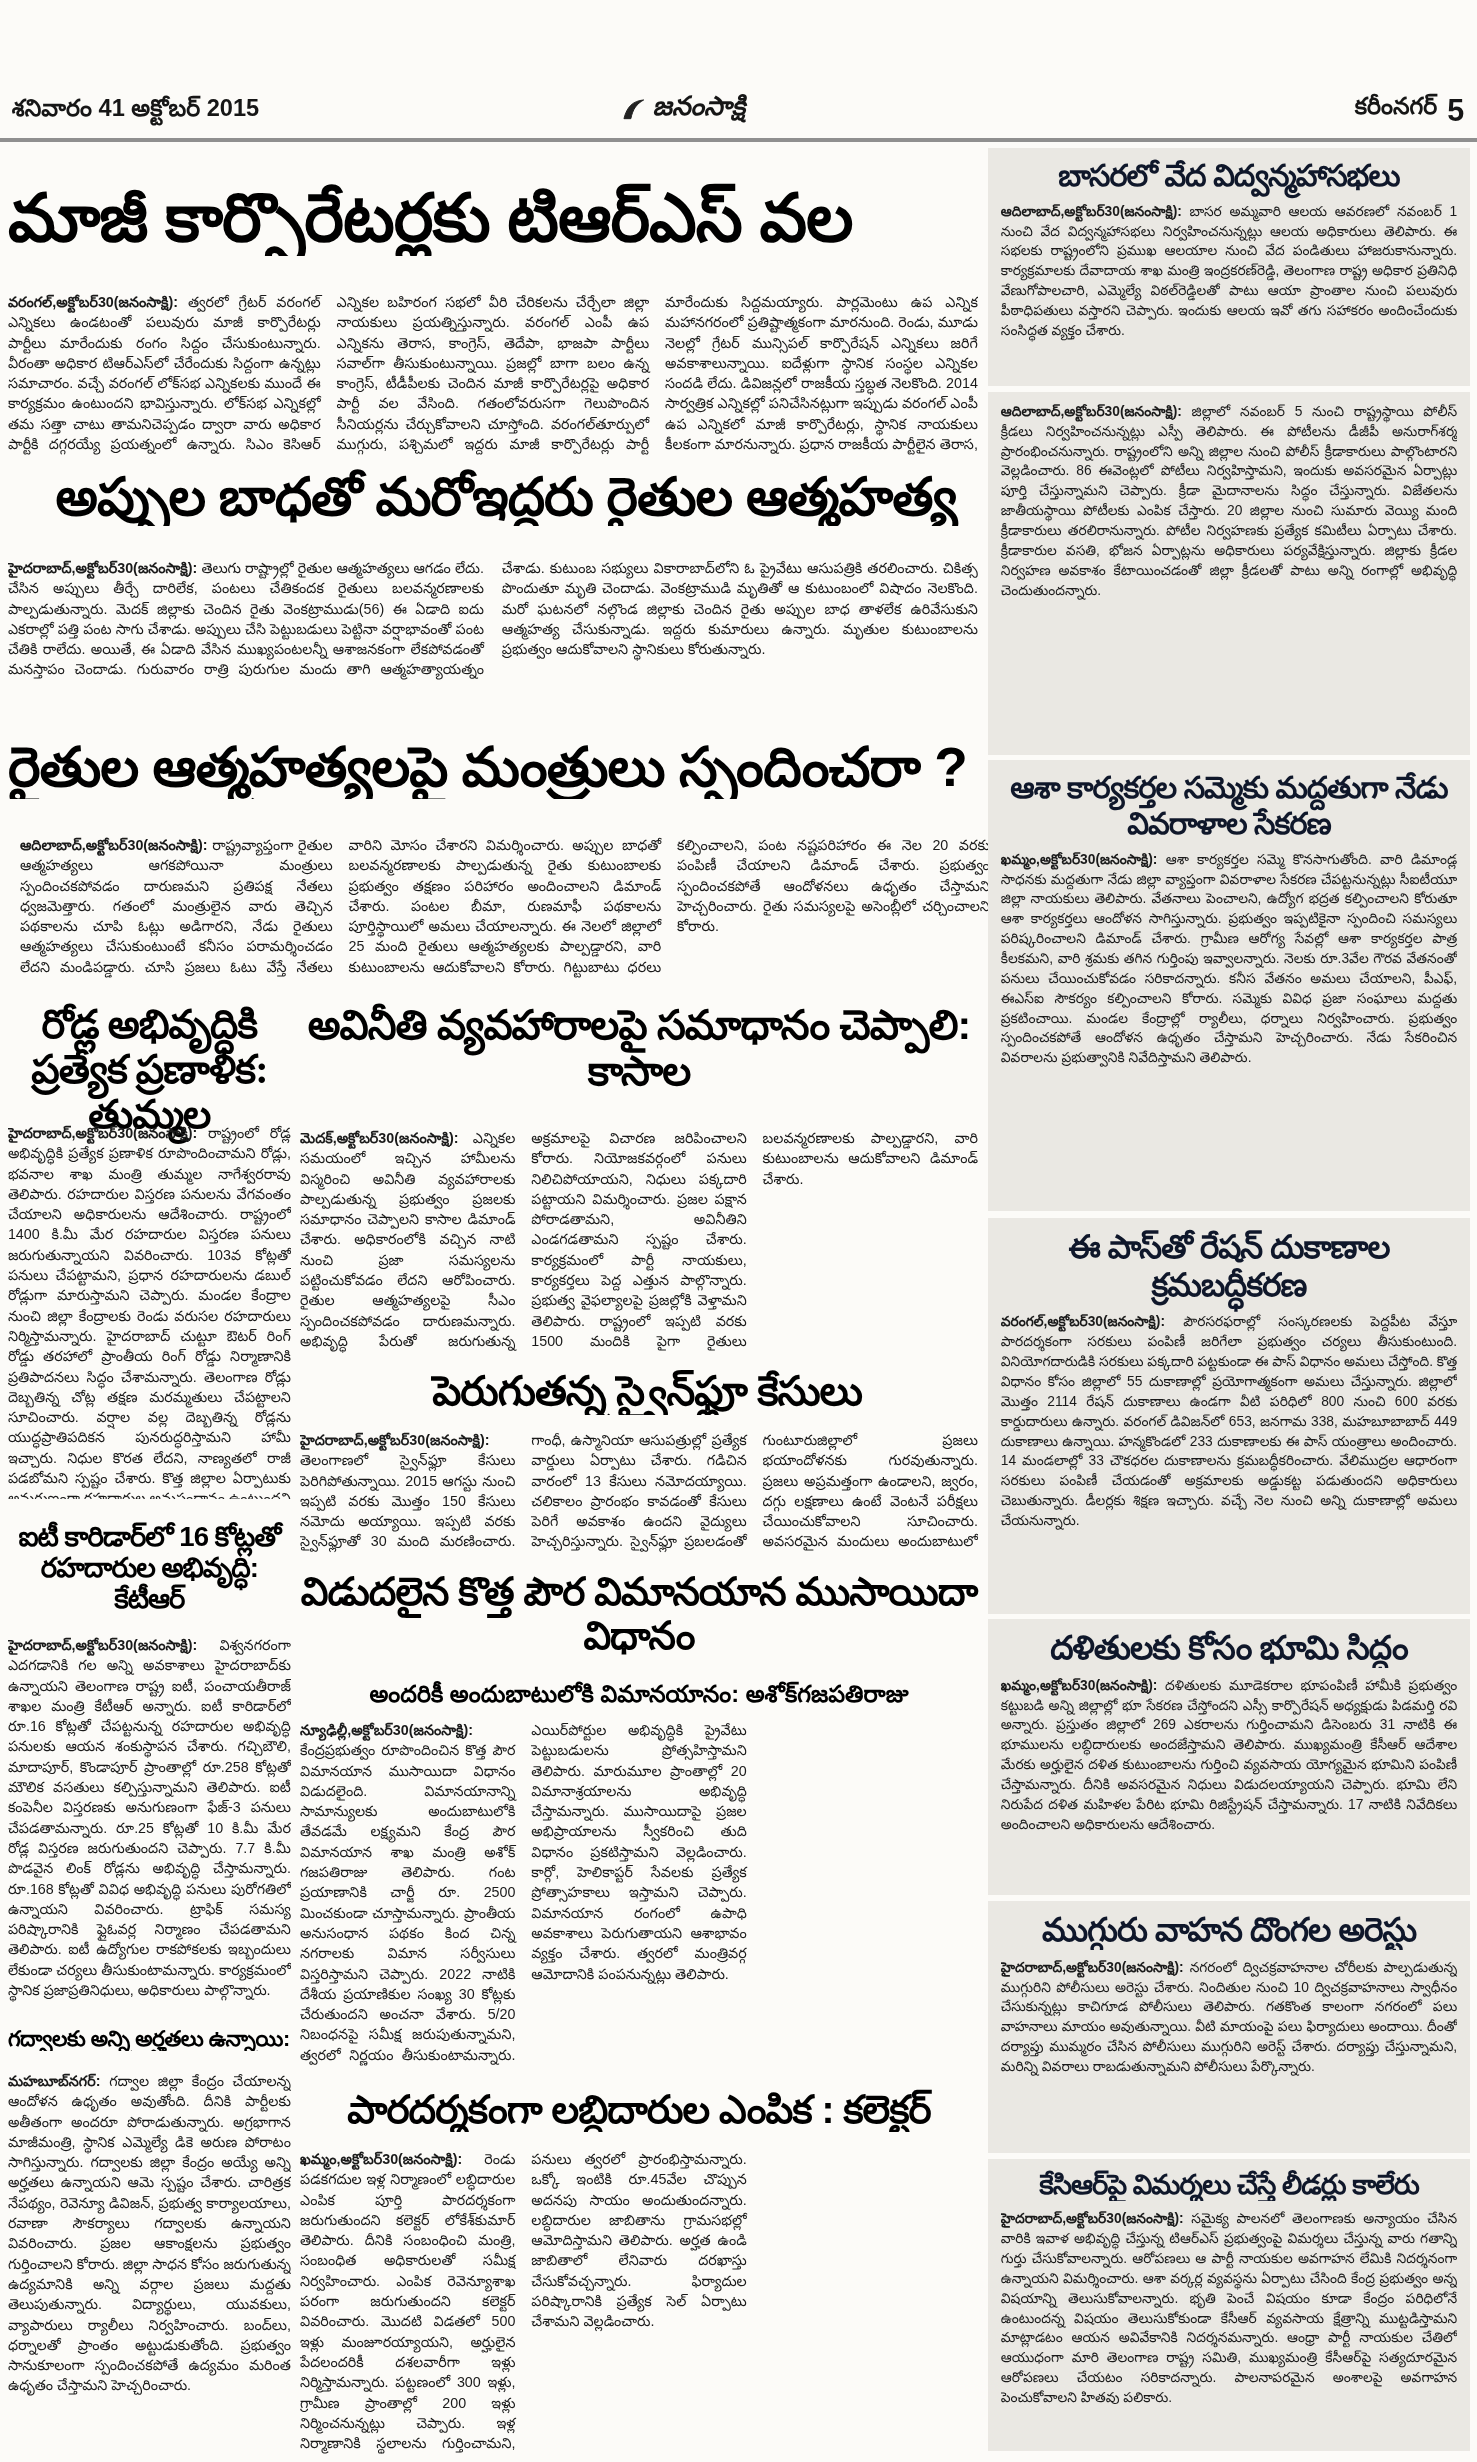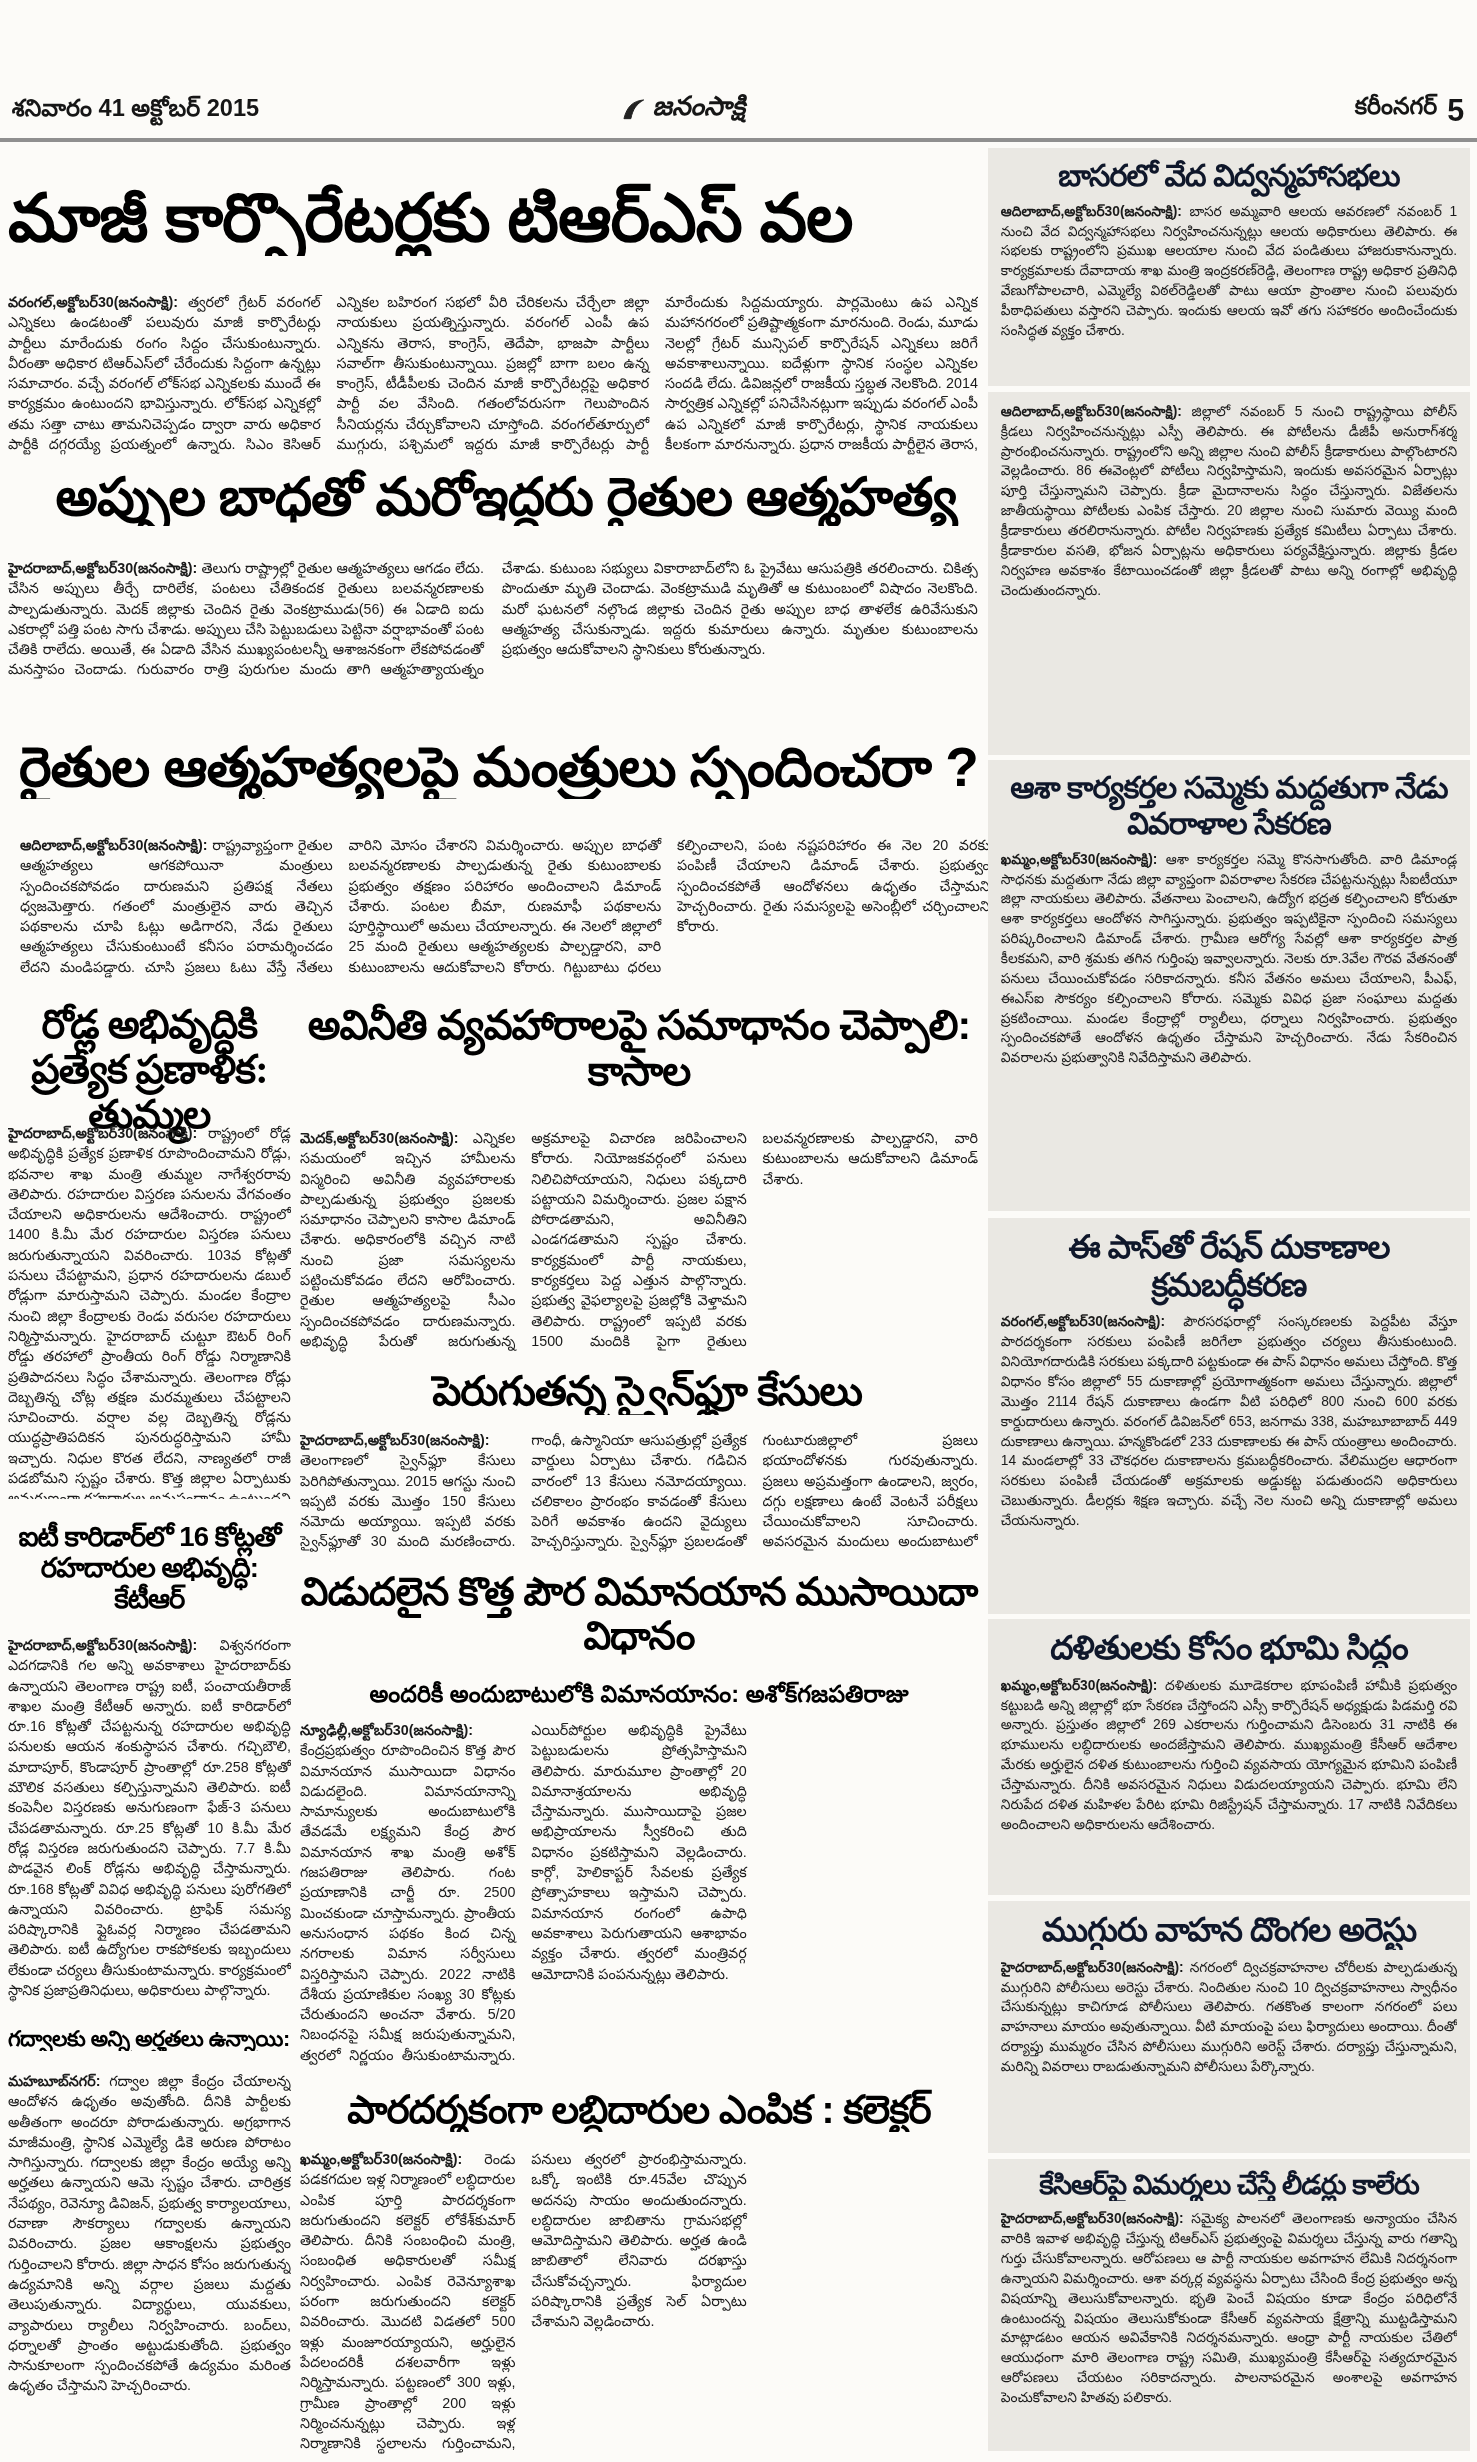--- a/index.html
+++ b/index.html
@@ -62,21 +62,21 @@
     <span class="dl">వరంగల్,అక్టోబర్30(జనంసాక్షి):</span>
     <span>త్వరలో గ్రేటర్ వరంగల్ ఎన్నికలు ఉండటంతో పలువురు మాజీ కార్పొరేటర్లు పార్టీలు మారేందుకు రంగం సిద్దం చేసుకుంటున్నారు. వీరంతా అధికార టిఆర్ఎస్‌లో చేరేందుకు సిద్దంగా ఉన్నట్లు సమాచారం. వచ్చే వరంగల్ లోక్‌సభ ఎన్నికలకు ముందే ఈ కార్యక్రమం ఉంటుందని భావిస్తున్నారు. లోక్‌సభ ఎన్నికల్లో తమ సత్తా చాటు తామనిచెప్పడం ద్వారా వారు అధికార పార్టీకి దగ్గరయ్యే ప్రయత్నంలో ఉన్నారు. సిఎం కెసిఆర్ ఎన్నికల బహిరంగ సభలో వీరి చేరికలను చేర్చేలా జిల్లా నాయకులు ప్రయత్నిస్తున్నారు. వరంగల్ ఎంపీ ఉప ఎన్నికను తెరాస, కాంగ్రెస్, తెదేపా, భాజపా పార్టీలు సవాల్‌గా తీసుకుంటున్నాయి. ప్రజల్లో బాగా బలం ఉన్న కాంగ్రెస్, టీడీపీలకు చెందిన మాజీ కార్పొరేటర్లపై అధికార పార్టీ వల వేసింది. గతంలోవరుసగా గెలుపొందిన సీనియర్లను చేర్చుకోవాలని చూస్తోంది. వరంగల్‌తూర్పులో ముగ్గురు, పశ్చిమలో ఇద్దరు మాజీ కార్పొరేటర్లు పార్టీ మారేందుకు సిద్దమయ్యారు. పార్లమెంటు ఉప ఎన్నిక మహానగరంలో ప్రతిష్టాత్మకంగా మారనుంది. రెండు, మూడు నెలల్లో గ్రేటర్ మున్సిపల్ కార్పొరేషన్ ఎన్నికలు జరిగే అవకాశాలున్నాయి. ఐదేళ్లుగా స్థానిక సంస్థల ఎన్నికల సందడి లేదు. డివిజన్లలో రాజకీయ స్తబ్ధత నెలకొంది. 2014 సార్వత్రిక ఎన్నికల్లో పనిచేసినట్లుగా ఇప్పుడు వరంగల్ ఎంపీ ఉప ఎన్నికలో మాజీ కార్పొరేటర్లు, స్థానిక నాయకులు కీలకంగా మారనున్నారు. ప్రధాన రాజకీయ పార్టీలైన తెరాస, కాంగ్రెస్, తెదేపా, భాజపాలు స్థానిక డివిజన్ నాయకుల మధ్య పోటీ పెడుతున్నాయి. ఉప ఎన్నికలో బాగా పని చేయాలని, డివిజన్లలో మెజార్టీ వచ్చేలా కృషి చేయాలని, కష్టపడి పనిచేసే వారికే రానున్న మహా నగరసంస్థ ఎన్నికల్లో కార్పొరేటర్లు టికెట్లు ఇస్తామని ఆయా పార్టీల నేతలు తేల్చి చెబుతున్నారు. దీంతో వారు తమసత్తా చాటాలని చూస్తున్నారు. వరంగల్ మున్సిపల్ కార్పొరేషన్ స్థాయి నుంచి గ్రేటర్ వరంగల్ ఏర్పడింది. కొత్తగా 42 గ్రామాలు నగరంలో కలిశాయి. 53 నుంచి 58 డివిజన్లు ఏర్పడ్డాయి. వరంగల్ తూర్పు నియోజకవర్గంలో 24 డివిజన్లు, వరంగల్ పశ్చిమ వర్ధన్నపేటలో 10 డివిజన్లు, పరకాల నియోజకవర్గ పరిధిలో 2 డివిజన్లు ఉన్నాయి. ఒక్కో డివిజన్ ప్రధాన పార్టీల నుంచి కార్పొరేటర్ సీట్లు ఆశిస్తున్నారు. దీంతో చాలామంది గెలుపు కోసం వెతుకుతున్నారు.</span>
   </div>
 
   <div class="art hl center nowrap" style="left:21px;top:467px;width:970px;font-size:53px;">అప్పుల బాధతో మరోఇద్దరు రైతుల ఆత్మహత్య</div>
   <div class="art body c2" style="left:7.9px;top:558px;width:970px;height:140px;">
     <span class="dl">హైదరాబాద్,అక్టోబర్30(జనంసాక్షి):</span>
     <span>తెలుగు రాష్ట్రాల్లో రైతుల ఆత్మహత్యలు ఆగడం లేదు. చేసిన అప్పులు తీర్చే దారిలేక, పంటలు చేతికందక రైతులు బలవన్మరణాలకు పాల్పడుతున్నారు. మెదక్ జిల్లాకు చెందిన రైతు వెంకట్రాముడు(56) ఈ ఏడాది ఐదు ఎకరాల్లో పత్తి పంట సాగు చేశాడు. అప్పులు చేసి పెట్టుబడులు పెట్టినా వర్షాభావంతో పంట చేతికి రాలేదు. అయితే, ఈ ఏడాది వేసిన ముఖ్యపంటలన్నీ ఆశాజనకంగా లేకపోవడంతో మనస్తాపం చెందాడు. గురువారం రాత్రి పురుగుల మందు తాగి ఆత్మహత్యాయత్నం చేశాడు. కుటుంబ సభ్యులు వికారాబాద్‌లోని ఓ ప్రైవేటు ఆసుపత్రికి తరలించారు. చికిత్స పొందుతూ మృతి చెందాడు. వెంకట్రాముడి మృతితో ఆ కుటుంబంలో విషాదం నెలకొంది. మరో ఘటనలో నల్గొండ జిల్లాకు చెందిన రైతు అప్పుల బాధ తాళలేక ఉరివేసుకుని ఆత్మహత్య చేసుకున్నాడు. ఇద్దరు కుమారులు ఉన్నారు. మృతుల కుటుంబాలను ప్రభుత్వం ఆదుకోవాలని స్థానికులు కోరుతున్నారు.</span>
   </div>
 
-  <div class="art hl nowrap" style="left:7.9px;top:737px;width:970px;font-size:55px;text-align:right;">రైతుల ఆత్మహత్యలపై మంత్రులు స్పందించరా ?</div>
+  <div class="art hl nowrap" style="left:7.9px;top:737px;width:970px;font-size:55px;">రైతుల ఆత్మహత్యలపై మంత్రులు స్పందించరా ?</div>
   <div class="art body c3" style="left:7.9px;top:835px;width:970px;height:150px;margin-left:12px;">
     <span class="dl">ఆదిలాబాద్,అక్టోబర్30(జనంసాక్షి):</span>
     <span>రాష్ట్రవ్యాప్తంగా రైతుల ఆత్మహత్యలు ఆగకపోయినా మంత్రులు స్పందించకపోవడం దారుణమని ప్రతిపక్ష నేతలు ధ్వజమెత్తారు. గతంలో మంత్రులైన వారు తెచ్చిన పథకాలను చూపి ఓట్లు అడిగారని, నేడు రైతులు ఆత్మహత్యలు చేసుకుంటుంటే కనీసం పరామర్శించడం లేదని మండిపడ్డారు. చూసి ప్రజలు ఓటు వేస్తే నేతలు వారిని మోసం చేశారని విమర్శించారు. అప్పుల బాధతో బలవన్మరణాలకు పాల్పడుతున్న రైతు కుటుంబాలకు ప్రభుత్వం తక్షణం పరిహారం అందించాలని డిమాండ్ చేశారు. పంటల బీమా, రుణమాఫీ పథకాలను పూర్తిస్థాయిలో అమలు చేయాలన్నారు. ఈ నెలలో జిల్లాలో 25 మంది రైతులు ఆత్మహత్యలకు పాల్పడ్డారని, వారి కుటుంబాలను ఆదుకోవాలని కోరారు. గిట్టుబాటు ధరలు కల్పించాలని, పంట నష్టపరిహారం ఈ నెల 20 వరకు పంపిణీ చేయాలని డిమాండ్ చేశారు. ప్రభుత్వం స్పందించకపోతే ఆందోళనలు ఉధృతం చేస్తామని హెచ్చరించారు. రైతు సమస్యలపై అసెంబ్లీలో చర్చించాలని కోరారు.</span>
   </div>
 
   <div class="art hl center" style="left:7.9px;top:1003px;width:283px;font-size:40px;font-family:Liberation Serif, serif;">రోడ్ల అభివృద్ధికి ప్రత్యేక ప్రణాళిక: తుమ్మల</div>
   <div class="art body" style="left:7.9px;top:1123px;width:283px;height:376px;">
     <span class="dl">హైదరాబాద్,అక్టోబర్30(జనంసాక్షి):</span>
     <span>రాష్ట్రంలో రోడ్ల అభివృద్ధికి ప్రత్యేక ప్రణాళిక రూపొందించామని రోడ్లు, భవనాల శాఖ మంత్రి తుమ్మల నాగేశ్వరరావు తెలిపారు. రహదారుల విస్తరణ పనులను వేగవంతం చేయాలని అధికారులను ఆదేశించారు. రాష్ట్రంలో 1400 కి.మీ మేర రహదారుల విస్తరణ పనులు జరుగుతున్నాయని వివరించారు. 103వ కోట్లతో పనులు చేపట్టామని, ప్రధాన రహదారులను డబుల్ రోడ్లుగా మారుస్తామని చెప్పారు. మండల కేంద్రాల నుంచి జిల్లా కేంద్రాలకు రెండు వరుసల రహదారులు నిర్మిస్తామన్నారు. హైదరాబాద్ చుట్టూ ఔటర్ రింగ్ రోడ్డు తరహాలో ప్రాంతీయ రింగ్ రోడ్డు నిర్మాణానికి ప్రతిపాదనలు సిద్ధం చేశామన్నారు. తెలంగాణ రోడ్లు దెబ్బతిన్న చోట్ల తక్షణ మరమ్మతులు చేపట్టాలని సూచించారు. వర్షాల వల్ల దెబ్బతిన్న రోడ్లను యుద్ధప్రాతిపదికన పునరుద్ధరిస్తామని హామీ ఇచ్చారు. నిధుల కొరత లేదని, నాణ్యతలో రాజీ పడబోమని స్పష్టం చేశారు. కొత్త జిల్లాల ఏర్పాటుకు అనుగుణంగా రహదారుల అనుసంధానం ఉంటుందని వెల్లడించారు.</span>
   </div>

